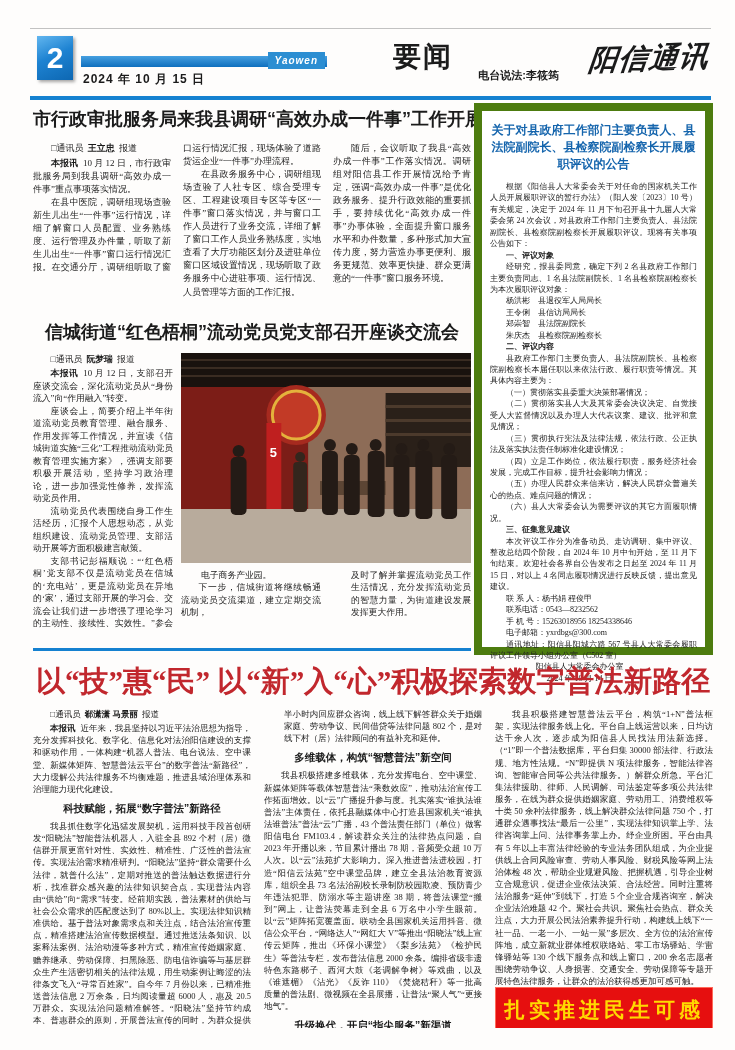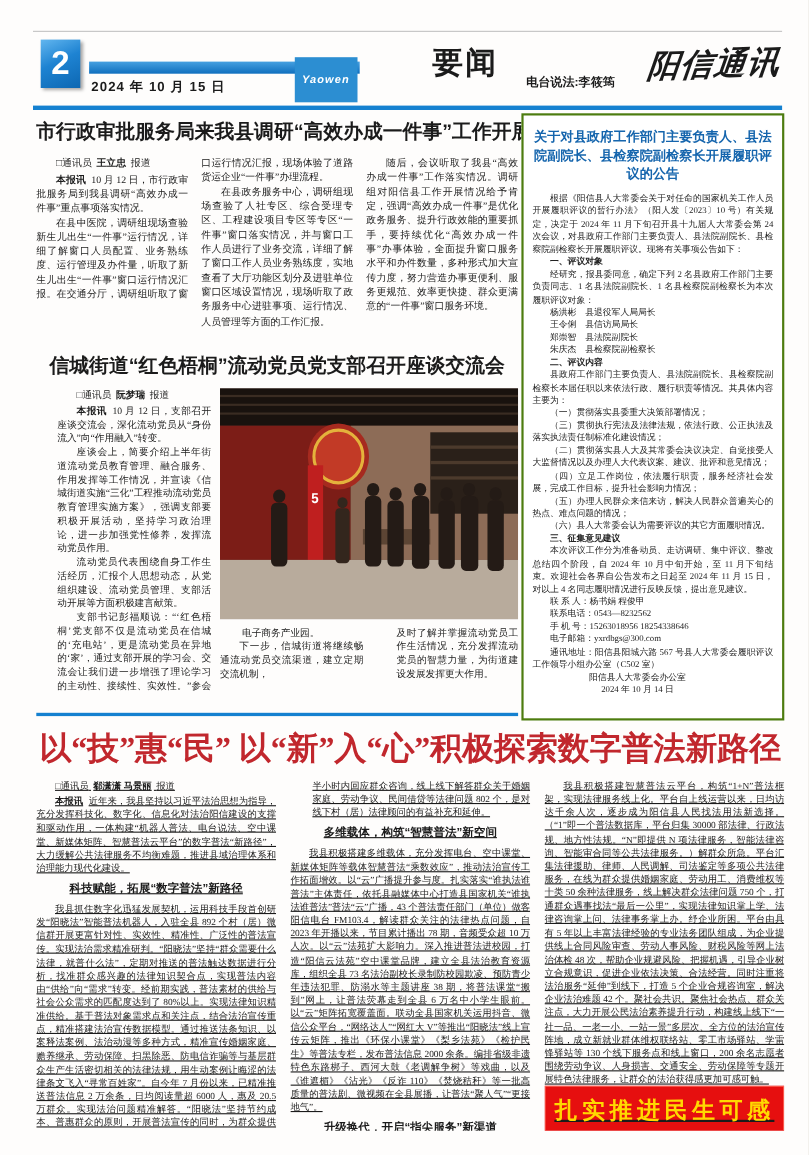--- a/index.html
+++ b/index.html
@@ -15,21 +15,21 @@
   .hdr { position:absolute; top:36px; left:33px; right:24px; height:58px; }
   .pagenum {
     position:absolute; left:4px; top:0; width:36px; height:44px;
     background:linear-gradient(155deg,#62b6ef 0%,#1e83d2 45%,#0d67b2 100%);
     color:#fff; font:bold 30px/44px "Liberation Sans",sans-serif; text-align:center;
     box-shadow:2px 2px 3px rgba(0,0,0,.35);
   }
   .secbar { position:absolute; left:48px; top:20px; width:246px; height:11px;
     background:linear-gradient(#46a0e0,#0f6fbe); }
   .pinyin { position:absolute; right:2px; top:-4px; background:#2c8ed2; color:#fff;
-    font:italic bold 10px/17px "Liberation Sans",sans-serif; padding:12px 7px; letter-spacing:1px; }
+    font:italic bold 10px/17px "Liberation Sans",sans-serif; padding:0 7px; letter-spacing:1px; }
   .date { position:absolute; left:50px; top:36px; font:bold 12px/15px "Liberation Sans",sans-serif; letter-spacing:1px; }
   .sectitle { position:absolute; left:330px; top:4px; width:120px; text-align:center;
     font:bold 28px/34px "Liberation Sans",sans-serif; letter-spacing:2px; }
   .editor { position:absolute; right:152px; top:32px; font:bold 11px/14px "Liberation Sans",sans-serif; }
   .masthead { position:absolute; right:2px; top:0px; font:bold italic 29px/44px "DejaVu Serif",serif;
     transform:skewX(-8deg) rotate(-2deg); letter-spacing:1px; }
   .hdr-rule { position:absolute; top:96px; left:30px; right:24px; height:4px; background:#1581d0; }
 
   
   .art1 { position:absolute; left:33px; top:107px; width:438px; }
@@ -37,41 +37,41 @@
   .cols3 { column-count:3; column-gap:12px; font-size:9px; line-height:1.45; text-align:justify; height:158px; overflow:hidden; }
   .cols3 p, .a2col p, .capcol p, .bcol p { text-indent:2em; }
   .byline { text-indent:2em !important; text-align:left; margin-bottom:2px; }
   .byline b { margin:0 2px; }
   .lead { margin-right:5px; }
 
   
   .art2 { position:absolute; left:33px; top:320px; width:438px; }
   .art2 h1 { font:bold 18px/25px "Liberation Sans",sans-serif; text-align:center; margin-bottom:8px; white-space:nowrap; }
   .a2body { display:flex; gap:8px; }
-  .a2col { width:140px; font-size:8.8px; line-height:1.42; text-align:justify; height:278px; overflow:hidden;margin-left:19px; }
+  .a2col { width:140px; font-size:8.8px; line-height:1.42; text-align:justify; height:278px; overflow:hidden; }
   .a2right { flex:1; display:flex; flex-direction:column; }
   .photo { width:100%; height:210px; display:block; }
   .capcols { display:flex; gap:10px; margin-top:6px; font-size:8.8px; line-height:1.42; text-align:justify; }
   .capcol { flex:1; }
   .noindent { text-indent:0 !important;padding-left:20px; }
   .midrule { position:absolute; left:33px; top:648px; width:438px; height:3px; background:#1581d0; }
 
   
   .notice { position:absolute; left:474px; top:103px; width:239px; height:552px;
-    border:2px solid #4d7c0f; background:#fff; padding:9px 8px 6px; }
+    border:8px solid #4d7c0f; background:#fff; padding:9px 8px 6px; }
   .notice h2 { color:#1565ad; font:bold 12px/17px "Liberation Sans",sans-serif; text-align:center; margin:2px 0 8px; }
   .nbody { font-size:8px; line-height:1.43; text-align:justify; color:#222; }
   .nbody p { text-indent:2em; }
   .nhead { font-weight:bold; }
   .nsign { text-align:center; padding-right:28px; font-weight:normal; text-indent:0 !important; }
 
   
   .art3 { position:absolute; left:33px; top:662px; width:680px; }
   .art3 h1 { color:#c1272d; font:bold 29px/38px "Liberation Serif",serif; text-align:center; margin-bottom:8px; white-space:nowrap; }
-  .bcols { display:flex; gap:13px; height:320px;text-decoration:underline; }
+  .bcols { display:flex; gap:13px; height:320px; }
   .bcol { flex:1; font-size:8.5px; line-height:1.43; text-align:justify; overflow:hidden; display:flex; flex-direction:column; }
   .subhead { font:bold 10.5px/16px "Liberation Sans",sans-serif; text-align:center; text-indent:0 !important; margin:5px 0 4px; }
   .banner { margin-top:auto; background:#e60f0f; color:#ffd900; text-align:center;
     font:bold 21px/46px "Liberation Sans",sans-serif; letter-spacing:4px;
     box-shadow:inset 0 0 0 1px #ff6a5a; }
 </style>
 </head>
 <body>
 
 <div class="page">
@@ -171,22 +171,22 @@
       <p>根据《阳信县人大常委会关于对任命的国家机关工作人员开展履职评议的暂行办法》（阳人发〔2023〕10 号）有关规定，决定于 2024 年 11 月下旬召开县十九届人大常委会第 24 次会议，对县政府工作部门主要负责人、县法院副院长、县检察院副检察长开展履职评议。现将有关事项公告如下：</p>
       <p class="nhead">一、评议对象</p>
       <p>经研究，报县委同意，确定下列 2 名县政府工作部门主要负责同志、1 名县法院副院长、1 名县检察院副检察长为本次履职评议对象：</p>
       <p>杨洪彬　县退役军人局局长</p>
       <p>王令俐　县信访局局长</p>
       <p>郑崇智　县法院副院长</p>
       <p>朱庆杰　县检察院副检察长</p>
       <p class="nhead">二、评议内容</p>
       <p>县政府工作部门主要负责人、县法院副院长、县检察院副检察长本届任职以来依法行政、履行职责等情况。其具体内容主要为：</p>
       <p>（一）贯彻落实县委重大决策部署情况；</p>
+      <p>（二）贯彻落实县人大及其常委会决议决定、自觉接受人大监督情况以及办理人大代表议案、建议、批评和意见情况；</p>
       <p>（三）贯彻执行宪法及法律法规，依法行政、公正执法及落实执法责任制标准化建设情况；</p>
-      <p>（二）贯彻落实县人大及其常委会决议决定、自觉接受人大监督情况以及办理人大代表议案、建议、批评和意见情况；</p>
       <p>（四）立足工作岗位，依法履行职责，服务经济社会发展，完成工作目标，提升社会影响力情况；</p>
       <p>（五）办理人民群众来信来访，解决人民群众普遍关心的热点、难点问题的情况；</p>
       <p>（六）县人大常委会认为需要评议的其它方面履职情况。</p>
       <p class="nhead">三、征集意见建议</p>
       <p>本次评议工作分为准备动员、走访调研、集中评议、整改总结四个阶段，自 2024 年 10 月中旬开始，至 11 月下旬结束。欢迎社会各界自公告发布之日起至 2024 年 11 月 15 日，对以上 4 名同志履职情况进行反映反馈，提出意见建议。</p>
       <p>联 系 人：杨书娟 程俊甲</p>
       <p>联系电话：0543—8232562</p>
       <p>手 机 号：15263018956 18254338646</p>
       <p>电子邮箱：yxrdbgs@300.com</p>
       <p>通讯地址：阳信县阳城六路 567 号县人大常委会履职评议工作领导小组办公室（C502 室）</p>

